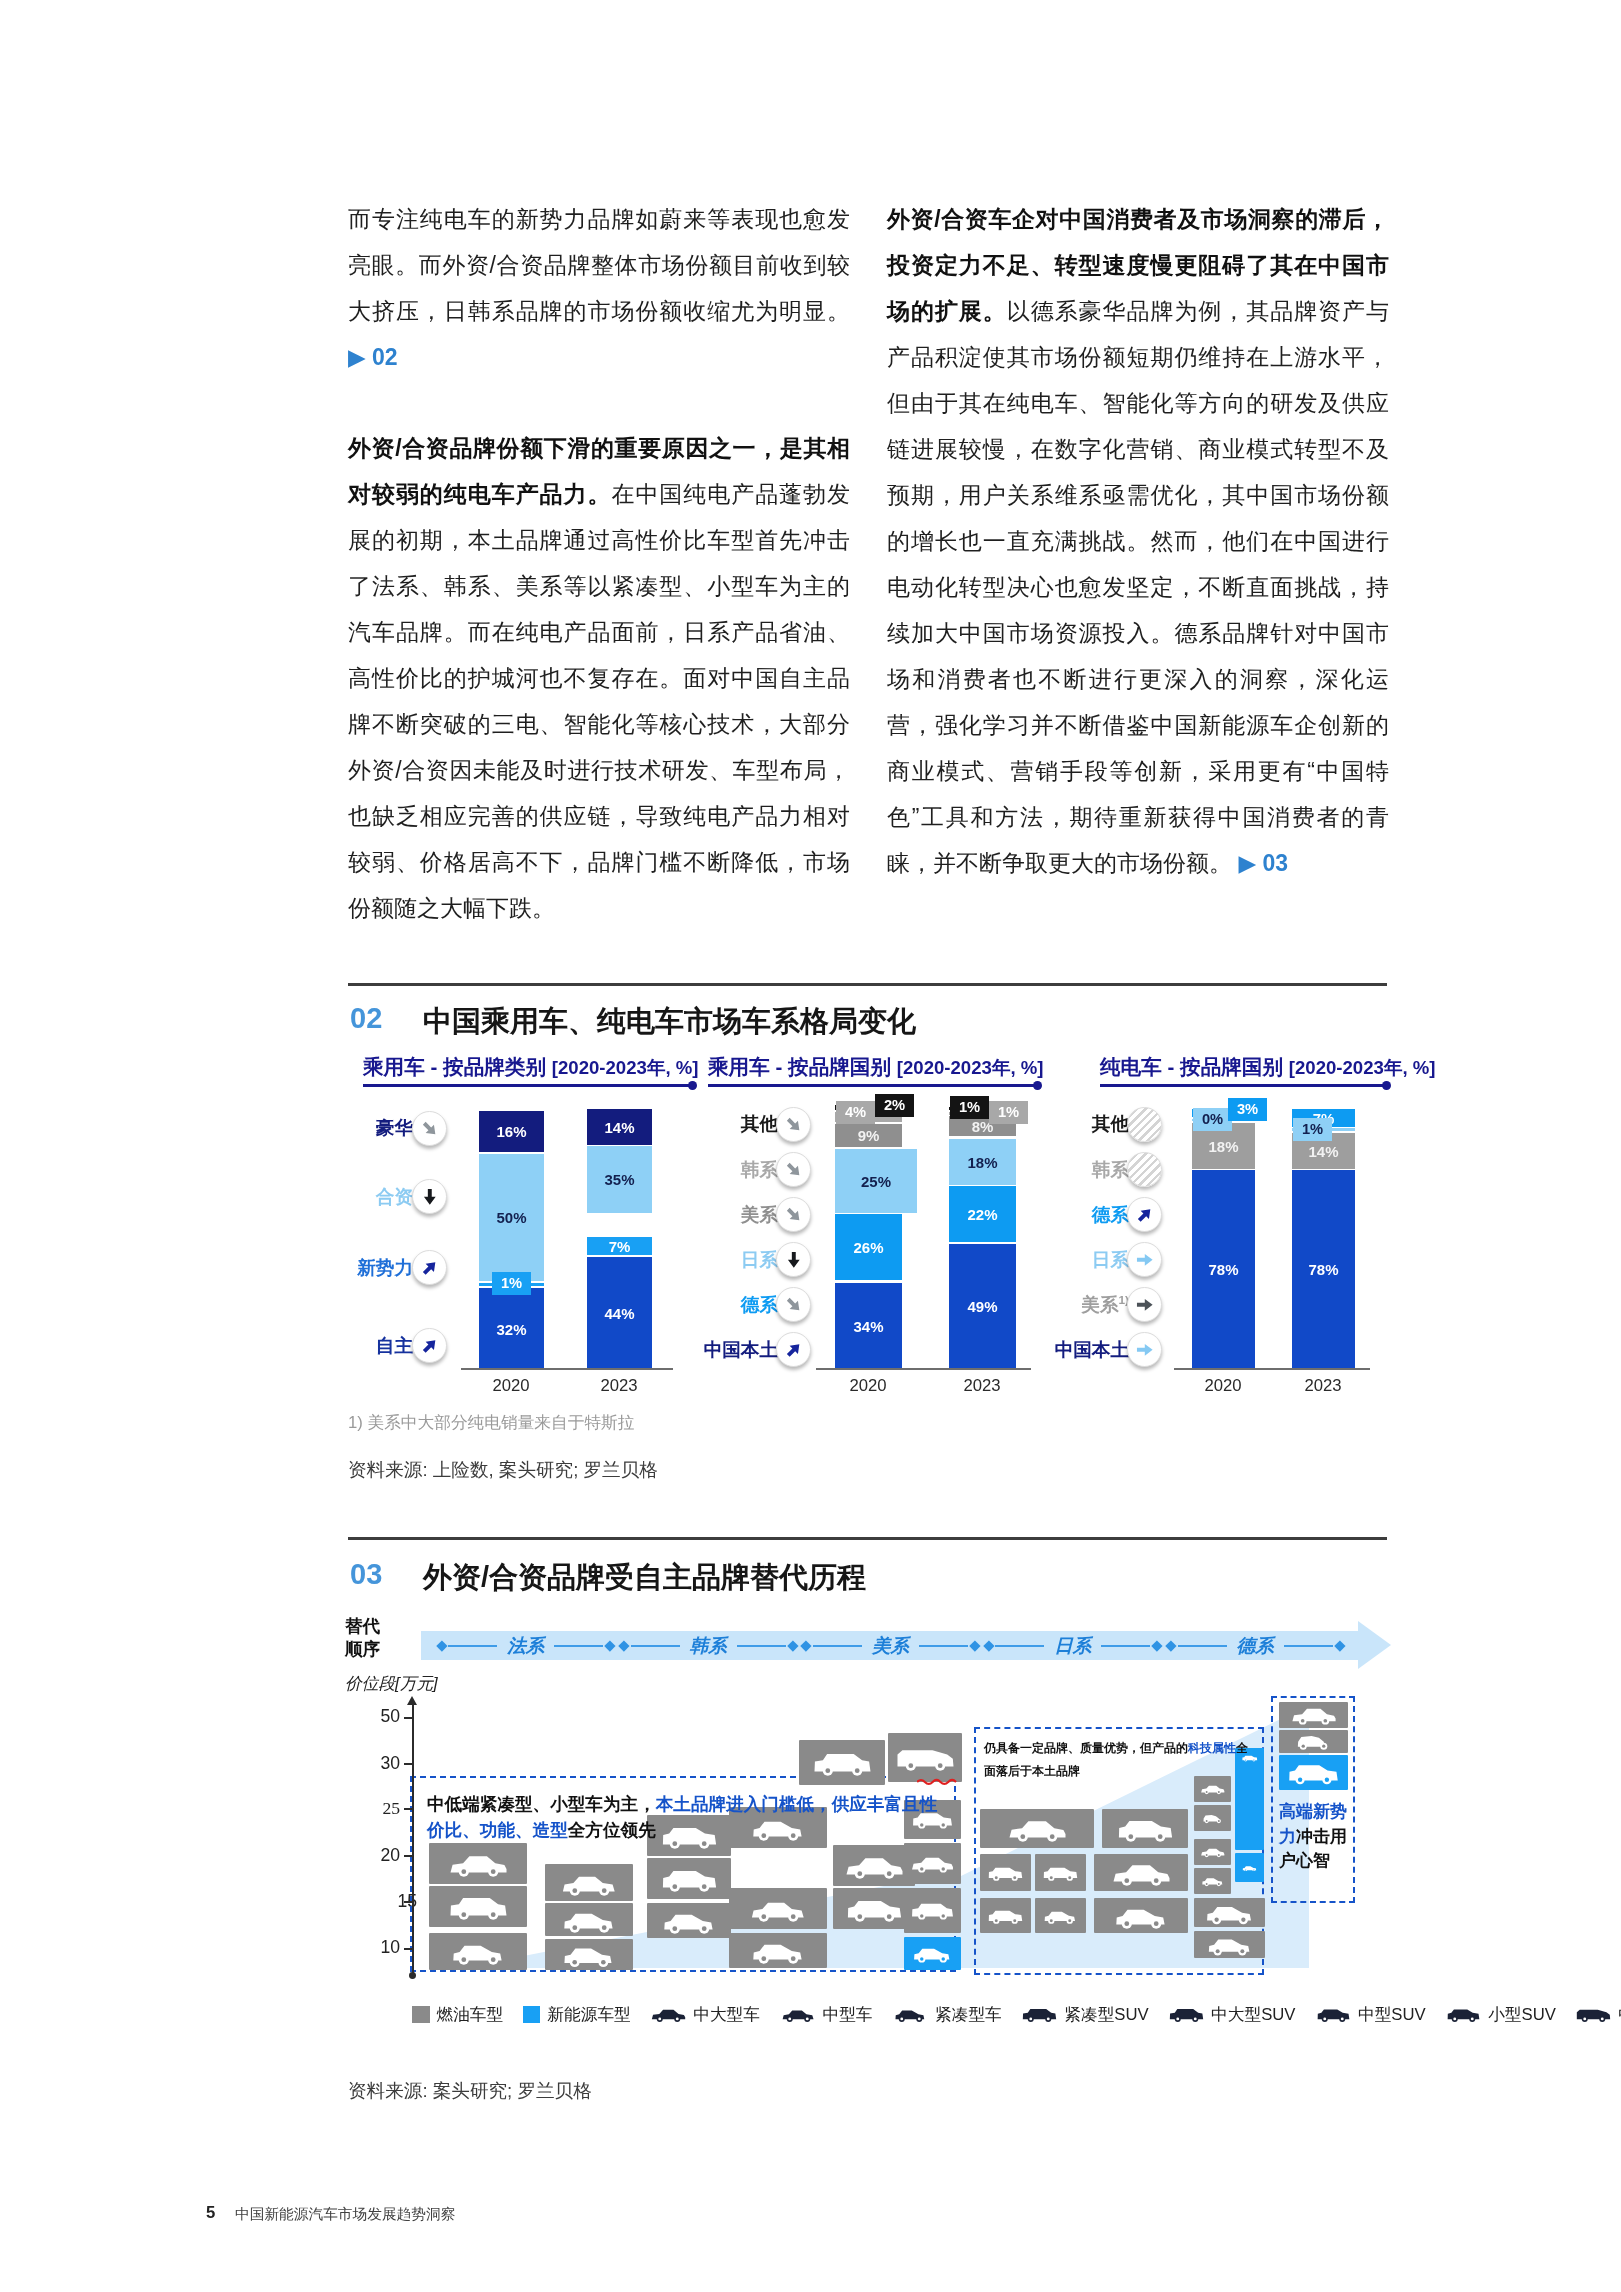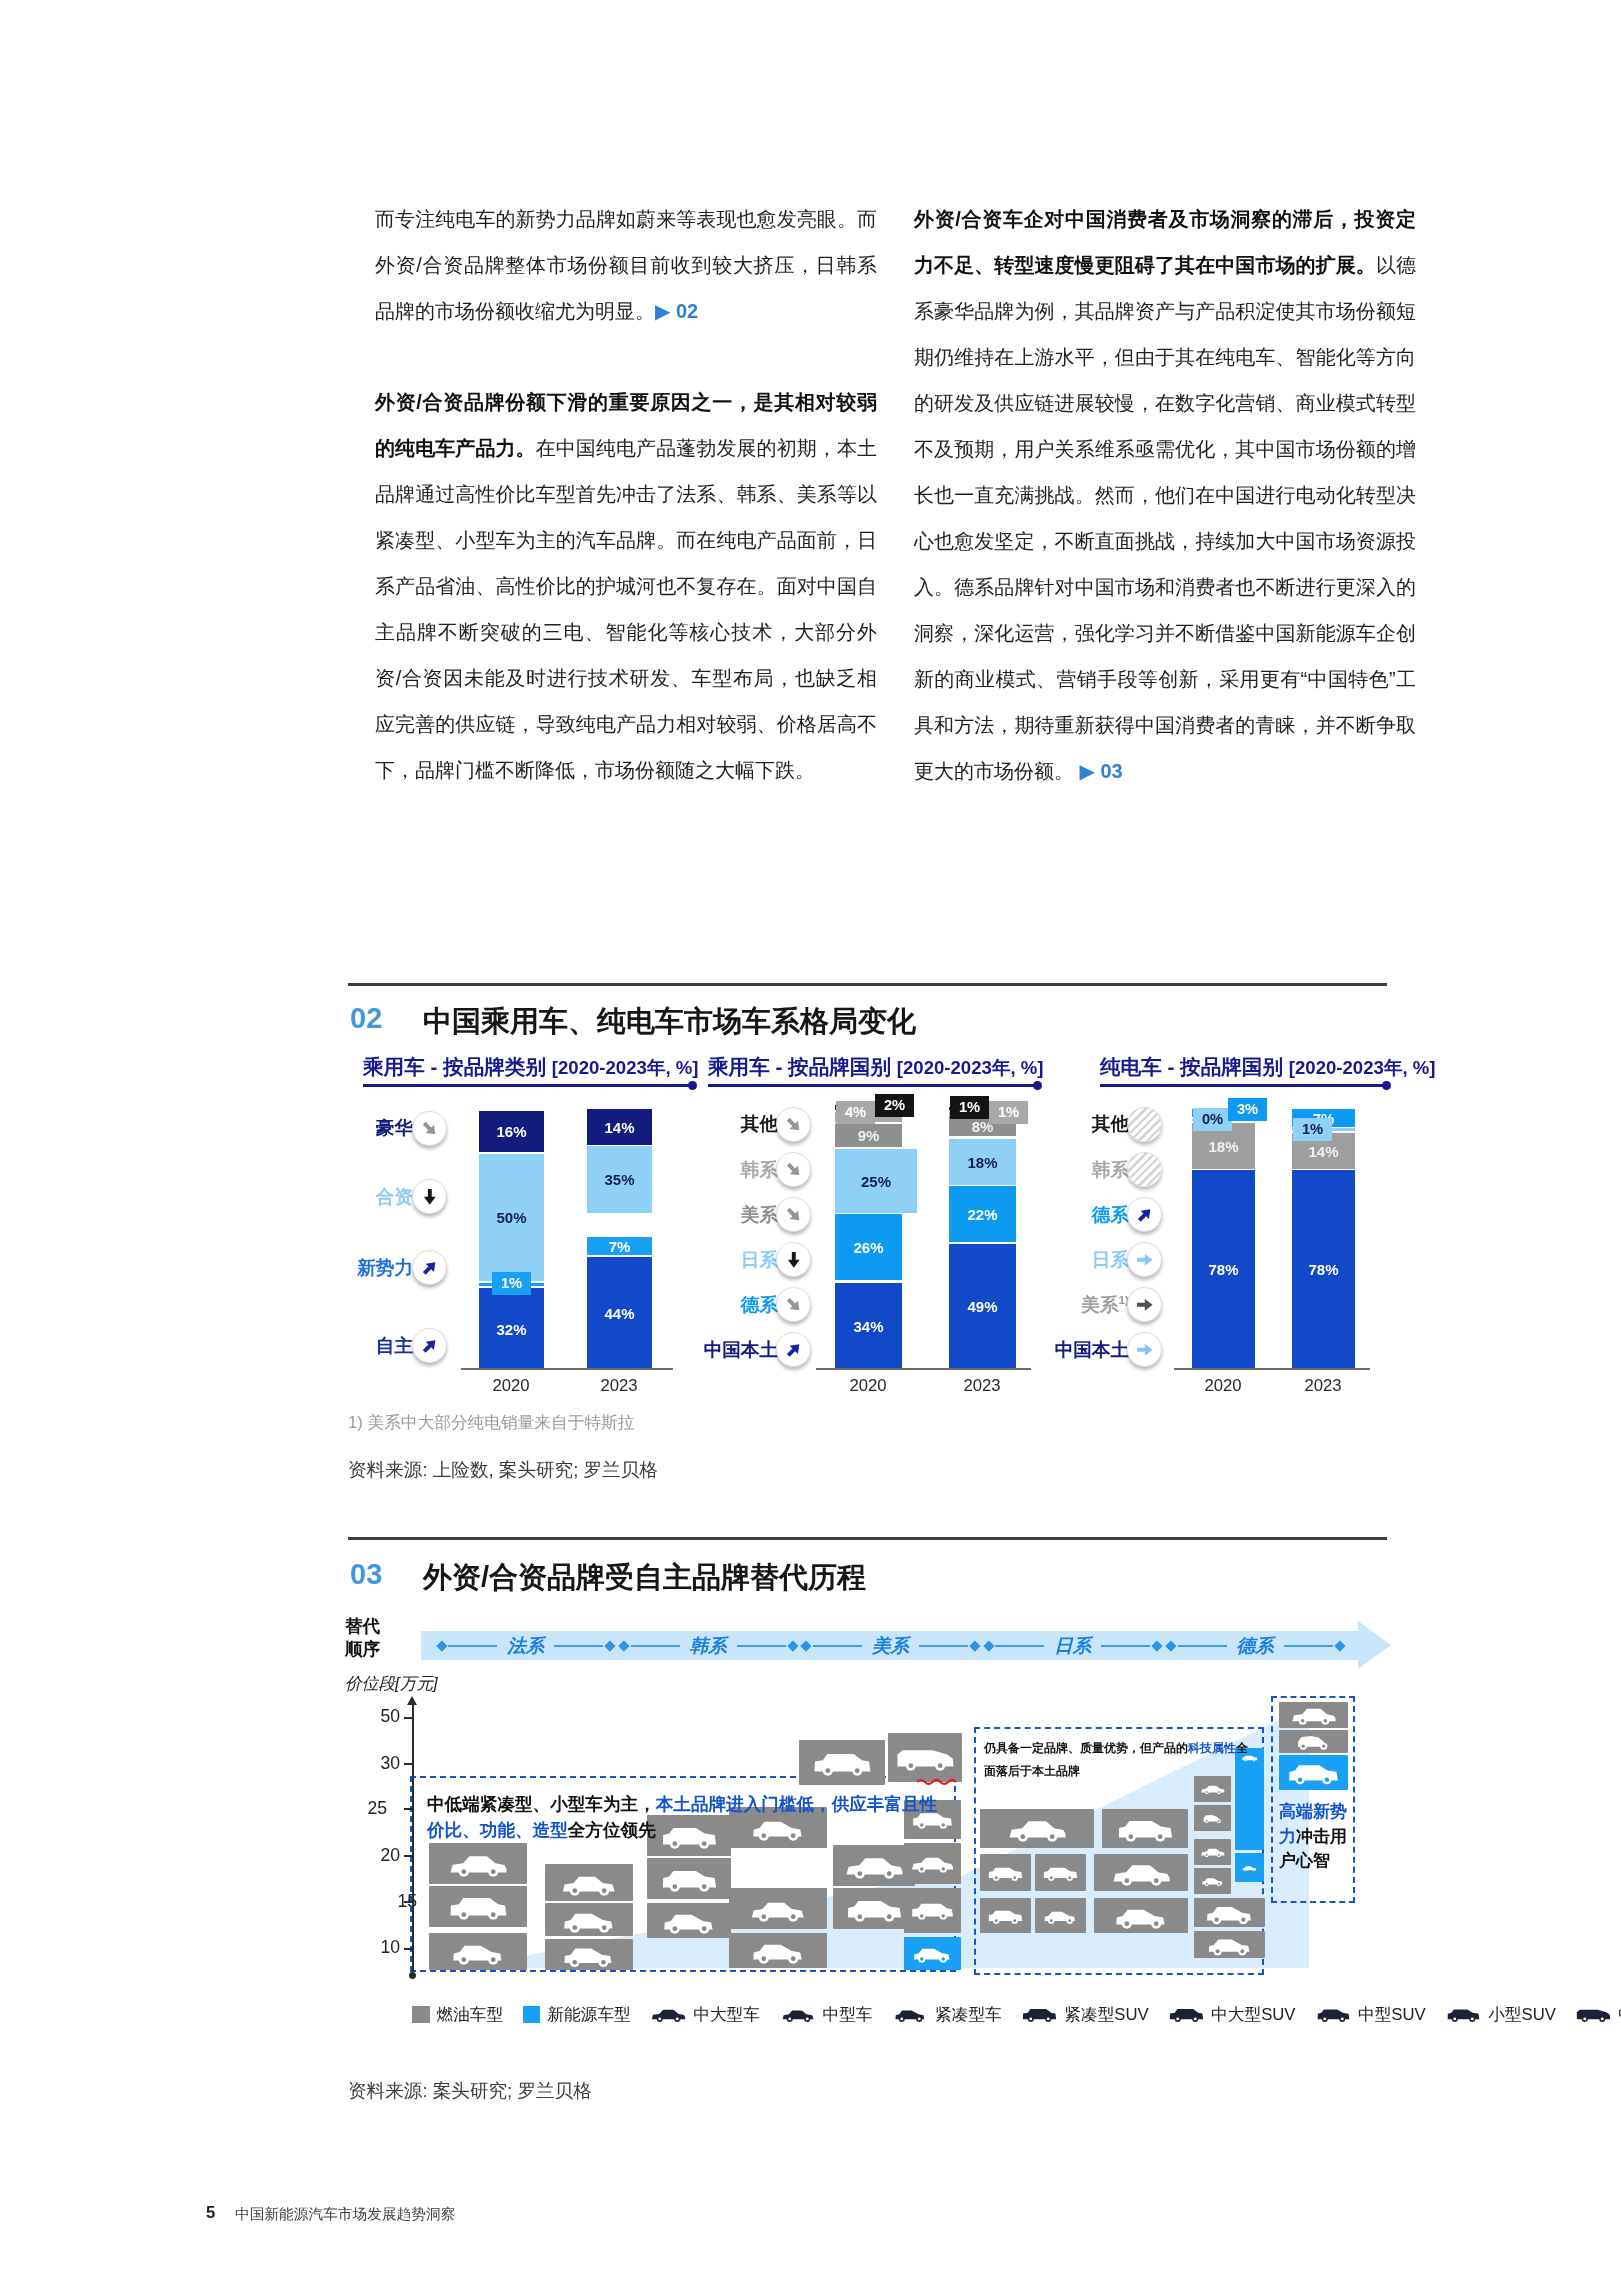--- a/index.html
+++ b/index.html
@@ -1,20 +1,20 @@
 <!DOCTYPE html>
 <html><head>
 <meta charset="utf-8">
 <style>
   html,body{margin:0;padding:0;background:#e8e8e8;}
   #page{position:relative;width:1621px;height:2293px;background:#ffffff;overflow:hidden;
         font-family:"Liberation Sans","DejaVu Sans",sans-serif;color:#1a1a1a;}
   .abs{position:absolute;}
   
-  .col{position:absolute;width:502px;font-size:20px;line-height:46px;text-align:justify;color:#1f1f1f;margin-left:27px;}
+  .col{position:absolute;width:502px;font-size:23px;line-height:46px;text-align:justify;color:#1f1f1f;}
   .col p{margin:0 0 45px 0;}
   .bold{font-weight:700;color:#111;}
   .ref{color:#2e82cf;font-weight:700;white-space:nowrap;}
   
   .rule{position:absolute;height:2.9px;background:#3d3d3d;}
   .secnum{position:absolute;font-size:29px;font-weight:700;color:#4595da;}
   .sectitle{position:absolute;font-size:29px;font-weight:700;color:#161616;}
   .subttl{position:absolute;font-weight:700;color:#18188f;font-size:20.6px;white-space:nowrap;}
   .subttl .period{font-size:18.6px;}
   .subul{position:absolute;height:2.9px;background:#18188f;}
@@ -382,21 +382,21 @@
     <div class="seg" style="left: 1292px; top: 1133px; width: 63px; height: 36px; background: rgb(158, 158, 158); color: rgb(242, 242, 242);">14%</div>
     <div class="seg" style="left: 1292px; top: 1128px; width: 63px; height: 2.5px; background: rgb(142, 208, 246); color: rgb(19, 32, 79);"></div>
     <div class="chip" style="left: 1293px; top: 1118px; background: rgb(142, 208, 246); color: rgb(19, 32, 79);">1%</div>
     <div class="seg" style="left: 1292px; top: 1109px; width: 63px; height: 18px; background: rgb(13, 155, 242); color: rgb(255, 255, 255);">7%</div>
     <div class="yearlbl" style="left: 1282px; top: 1376px; width: 82px;">2023</div>
     <div class="axisline" style="left: 1174px; top: 1368px; width: 196px;"></div>
     <div class="ytick" style="left: 361px; top: 1706px;">50</div>
     <div style="position: absolute; left: 404px; top: 1717px; width: 7.8px; height: 2px; background: rgb(43, 43, 43); z-index: 2;"></div>
     <div class="ytick" style="left: 361px; top: 1753px;">30</div>
     <div style="position: absolute; left: 404px; top: 1763px; width: 7.8px; height: 2px; background: rgb(43, 43, 43); z-index: 2;"></div>
-    <div class="ytick" style="left: 348px; top: 1798px;">25</div>
+    <div class="ytick" style="left: 361px; top: 1798px; font-family: Liberation Serif, serif;">25</div>
     <div style="position: absolute; left: 404px; top: 1808px; width: 7.8px; height: 2px; background: rgb(43, 43, 43); z-index: 2;"></div>
     <div class="ytick" style="left: 361px; top: 1845px;">20</div>
     <div style="position: absolute; left: 404px; top: 1855px; width: 7.8px; height: 2px; background: rgb(43, 43, 43); z-index: 2;"></div>
     <div class="ytick" style="left: 378px; top: 1891px;">15</div>
     <div style="position: absolute; left: 404px; top: 1901px; width: 7.8px; height: 2px; background: rgb(43, 43, 43); z-index: 2;"></div>
     <div class="ytick" style="left: 361px; top: 1937px;">10</div>
     <div style="position: absolute; left: 404px; top: 1948px; width: 7.8px; height: 2px; background: rgb(43, 43, 43); z-index: 2;"></div>
     <div class="tile" style="left: 799px; top: 1740px; width: 86px; height: 45px; background: rgb(138, 138, 138);">
       <svg width="63" height="28" viewBox="0 0 44 20">
         <path d="M2 16 L2.3 9 L8 8 L11 3.5 L30 3.5 L36 8 L41 9 L42 16 Z" fill="#ffffff"></path>

